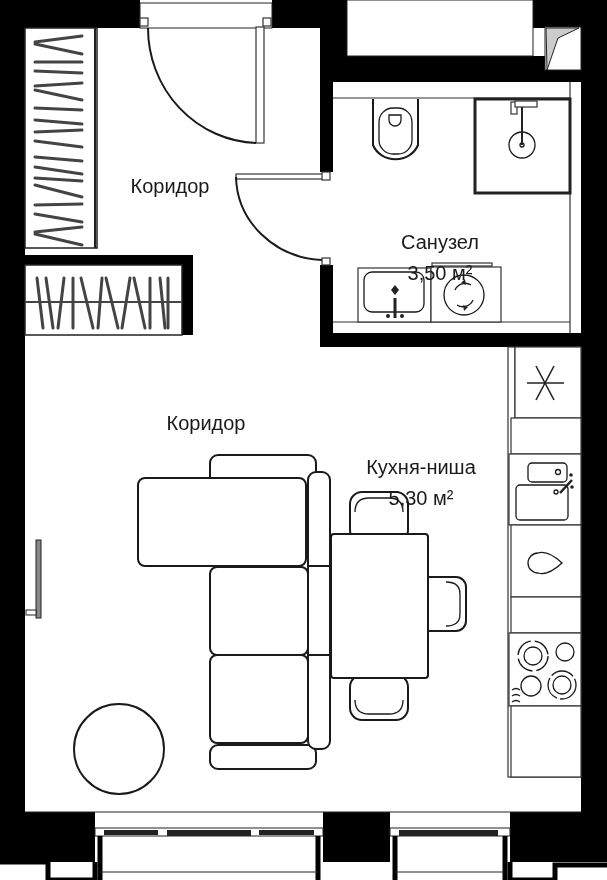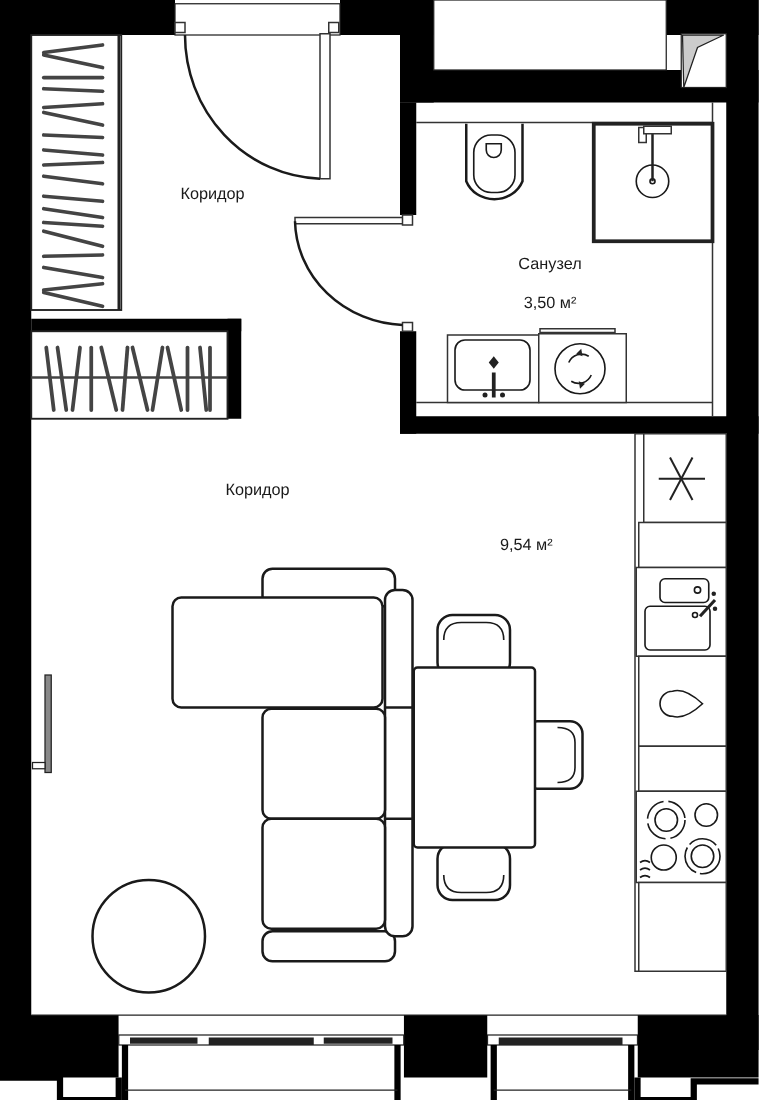--- a/index.html
+++ b/index.html
@@ -1,26 +1,27 @@
 <!DOCTYPE html>
 <html><head>
 <meta charset="utf-8">
 <style>
   html, body { margin: 0; padding: 0; background: #ffffff; }
   body { width: 607px; height: 880px; overflow: hidden; position: relative; }
   #plan { position: absolute; left: 0; top: 0; width: 607px; height: 880px; }
   .room-label {
     position: absolute;
     font-family: "Liberation Sans", "DejaVu Sans", sans-serif;
-    font-size: 13px;
+    font-size: 20px;
     color: #1a1a1a;
     text-align: center;
     line-height: 31px;
     white-space: nowrap;
     transform: translateX(-50%);
+    margin-top: 32px;
   }
   .room-label span { display: block; }
   .wall { fill: #000; }
   .ln { fill: none; stroke: #1a1a1a; stroke-width: 2; }
   .ln1 { fill: none; stroke: #1a1a1a; stroke-width: 1.3; }
   .furn { fill: #fff; stroke: #1a1a1a; stroke-width: 2; }
   .thin { fill: #fff; stroke: #333; stroke-width: 1.2; }
 </style>
 </head>
 <body>
@@ -250,14 +251,15 @@
   <span>Коридор</span>
 </div>
 <div class="room-label" style="left:440px; top:195px;">
   <span>Санузел</span>
   <span>3,50 м²</span>
 </div>
 <div class="room-label" style="left:206px; top:376px;">
   <span>Коридор</span>
 </div>
 <div class="room-label" style="left:421px; top:420px;">
-  <span>9,54 м²</span>
+  <span>Кухня-ниша</span>
+  <span>5,30 м²</span>
 </div>
 
 </body></html>

